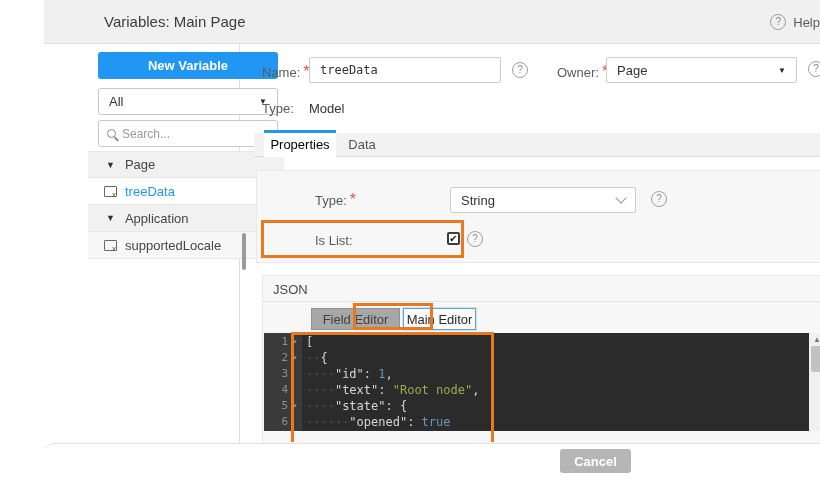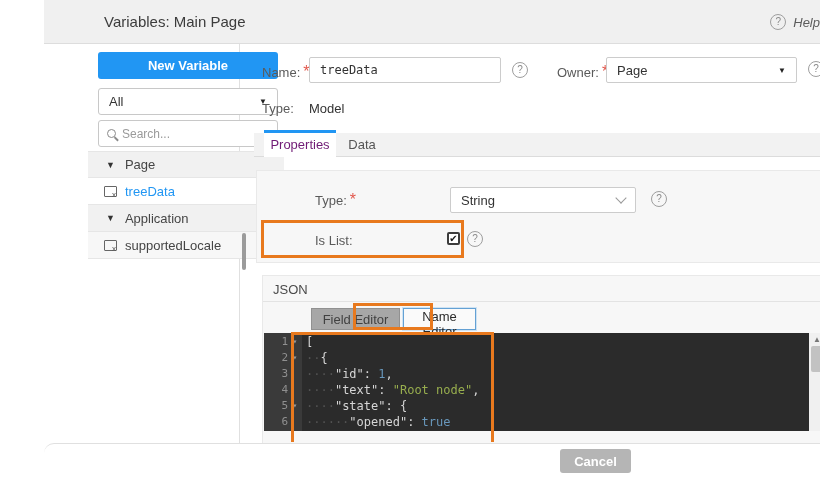--- a/index.html
+++ b/index.html
@@ -4,21 +4,21 @@
 <style>
   * { margin:0; padding:0; box-sizing:border-box; }
   html,body { width:820px; height:490px; }
   body { font-family:"Liberation Sans", sans-serif; background:#fff; position:relative; overflow:hidden; }
   .abs { position:absolute;margin-left:44px; }
 
   
   .top-header { left:0; top:0; width:820px; height:44px; background:#f0f0f0; border-bottom:1px solid #ddd; }
   .win-title { left:16px; top:13px; font-size:15px; color:#3c3c3c; }
   .help-wrap { right:44px; top:14px; display:flex; align-items:center; gap:7px; cursor:pointer; }
-  .help-txt { font-size:13px; color:#5c5c5c;font-style:italic; }
+  .help-txt { font-size:13px; color:#5c5c5c; }
 
   .qicon { width:16px; height:16px; border:1px solid #9e9e9e; border-radius:50%; color:#8a8a8a;
            font-size:10px; line-height:14px; text-align:center; display:inline-block; background:transparent; }
 
   
   .sidebar { left:0; top:44px; width:196px; height:399px; background:#fff; border-right:1px solid #e0e0e0; }
   .btn-new { left:10px; top:8px; width:180px; height:27px; background:#2196f3; color:#fff; border:none;
              border-radius:3px; font-size:13px; font-weight:bold; cursor:pointer; font-family:inherit; }
   .sel-all { left:10px; top:44px; width:180px; height:27px; border:1px solid #c8c8c8; border-radius:3px;
              background:#fff; display:flex; align-items:center; padding:0 10px; cursor:pointer; }
@@ -54,21 +54,21 @@
          padding:0 10px; cursor:pointer; }
   .sel-txt { font-size:13px; color:#333; flex:1; }
   .val { font-size:13px; color:#333; }
   .chev { width:8px; height:8px; border-right:1.5px solid #999; border-bottom:1.5px solid #999;
           transform:rotate(45deg); margin-top:-4px; }
 
   
   .tabbar { left:210px; top:130px; width:588px; height:27px; }
   .tabbar-bg { position:absolute; left:0; top:3px; width:100%; height:24px; background:#f2f2f2; border-bottom:1px solid #dcdcdc; }
   .tab-active { position:absolute; left:10px; top:0; width:72px; height:27px; background:#fff;
-                border-top:3px solid #2196f3; text-align:center; line-height:23px; font-size:13px; color:#701a75; cursor:pointer; }
+                border-top:3px solid #2196f3; text-align:center; line-height:23px; font-size:13px; color:#000000; cursor:pointer; }
   .tab-idle { position:absolute; left:82px; top:3px; width:52px; height:24px; text-align:center;
               line-height:23px; font-size:13px; color:#555; cursor:pointer; }
 
   
   .panel { background:#f7f7f7; border:1px solid #e9e9e9; }
   .props-panel { left:212px; top:170px; width:639px; height:93px; }
   .json-panel  { left:218px; top:275px; width:578px; height:168px; border-bottom:none; }
   .json-head { position:absolute; left:0; top:0; width:100%; height:26px; border-bottom:1px solid #e3e3e3;text-align:center; }
   .json-title { position:absolute; left:10px; top:6px; font-size:13px; color:#4a4a4a; }
 
@@ -203,21 +203,21 @@
   <span class="abs qicon" style="left:166px; top:60px;">?</span>
 </div>
 
 <div class="abs panel json-panel">
   <div class="json-head">
     <span class="json-title">JSON</span>
   </div>
   <span class="abs qicon" style="left:551px; top:5px;">?</span>
 
   <button class="abs btn-seg btn-field">Field Editor</button>
-  <button class="abs btn-seg btn-text">Name Editor</button>
+  <button class="abs btn-seg btn-text">Main Editor</button>
 </div>
 
 <div class="abs editor">
   <div class="gutter-strip"></div>
   <div class="code-lines">
     <div class="code-line">
       <span class="ln">1</span><span class="fold">▾</span>
       <span class="code"><span class="tk-punct">[</span></span>
     </div>
     <div class="code-line">

